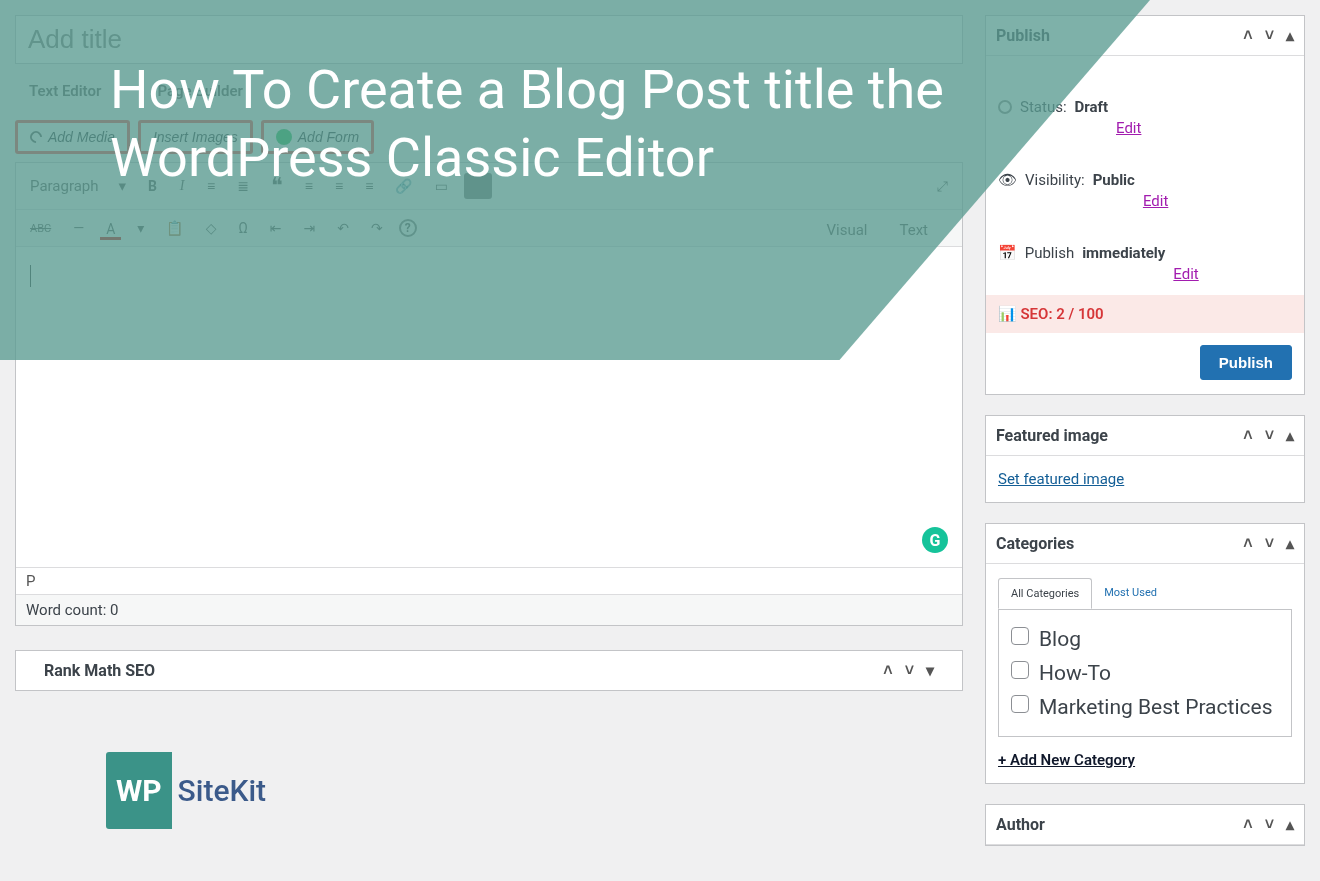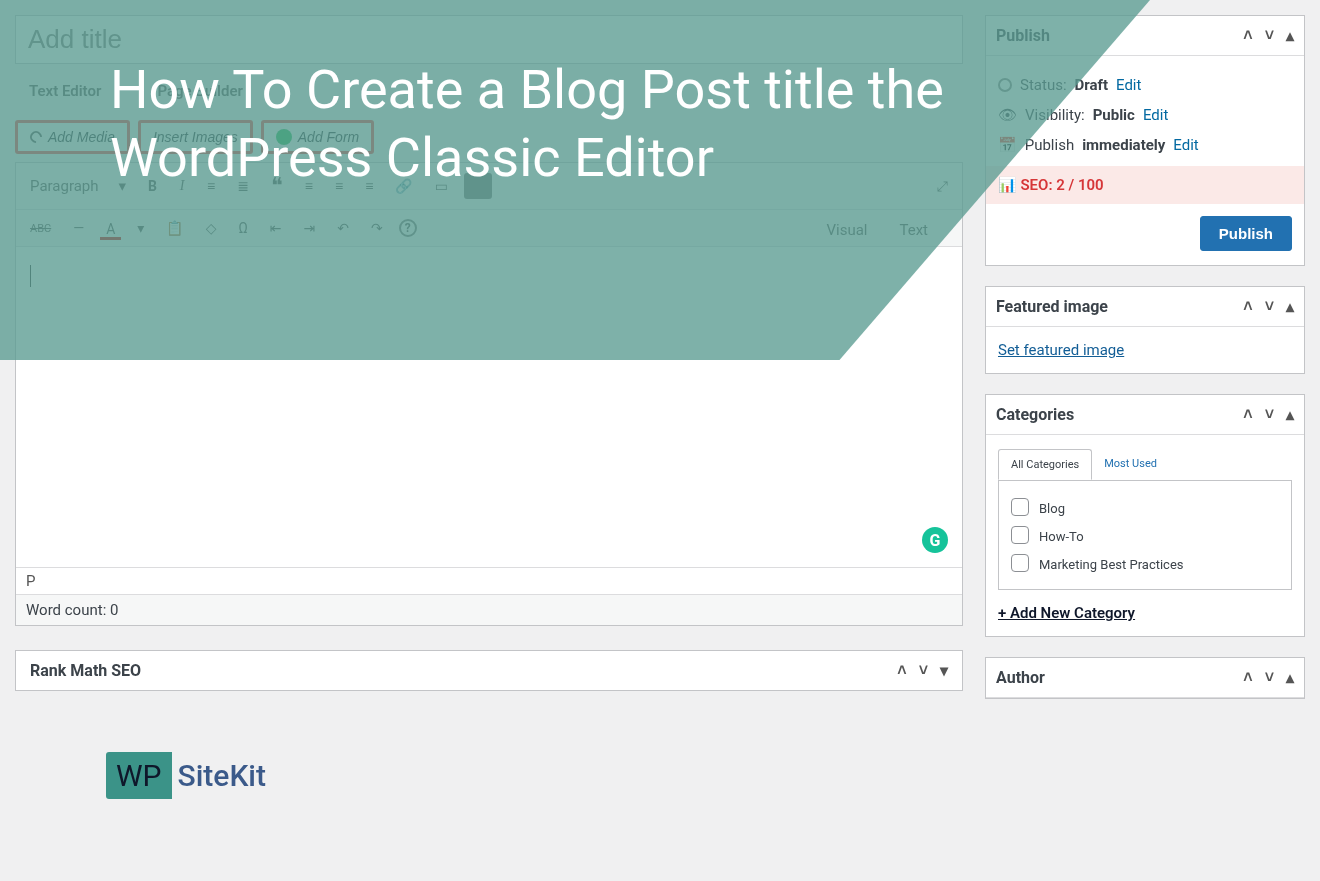--- a/index.html
+++ b/index.html
@@ -43,57 +43,57 @@
 .toolbar .fmt { color: #555; padding: 4px 6px; display:flex; align-items:center; min-width:18px; justify-content:center; cursor:pointer; }
 .toolbar .sel { display:flex; align-items:center; gap:20px; color:#555; font-size:15px; padding: 4px 6px; }
 .toolbar .square { width:28px; height:26px; background:#777; border-radius:3px; }
 .editor-body { height: 320px; padding: 18px 14px; font-size: 16px; position: relative; }
 .cursor-bar { width:1px; height:22px; background:#333; }
 .grammarly { position:absolute; bottom:14px; right:14px; width:26px; height:26px; border-radius:50%; background:#15c39a; color:#fff; display:flex; align-items:center; justify-content:center; font-weight:700; }
 .status-line { border-top:1px solid #dcdcde; padding: 4px 10px; font-size: 15px; color:#555; }
 .count-line { border-top:1px solid #dcdcde; padding: 6px 10px; font-size:15px; background:#f6f7f7; }
 
 .meta-box { border:1px solid #c3c4c7; background:#fff; margin-top: 24px; }
-.meta-head { display:flex; align-items:center; justify-content:space-between; padding: 10px 14px; font-size:16px; font-weight:700; }
+.meta-head { display:flex; align-items:center; justify-content:space-between; padding: 10px 28px; font-size:16px; font-weight:700; }
 .mh-ctrls { display:flex; gap:12px; color:#555; }
 
 .side-box { background:#fff; border:1px solid #c3c4c7; margin-bottom: 20px; }
 .side-head { display:flex; justify-content:space-between; align-items:center; padding: 10px 10px; font-size:16px; font-weight:700; border-bottom:1px solid #dcdcde; }
 .side-body { padding: 14px 12px; }
 .side-row { display:flex; align-items:center; gap:8px; padding: 6px 0; font-size:15px; }
-.side-row .lnk { color:#0369a1; cursor:pointer; }
+.side-row .lnk { color:#a21caf; text-decoration: underline; cursor:pointer;margin-top:43px; }
 .side-top { display:flex; justify-content:space-between; align-items:center; margin-bottom: 4px;}
 .btn-draft { border:1px solid #c3c4c7; background:#f6f7f7; padding:8px 14px; font-size:15px; border-radius:3px; cursor:pointer; }
 .btn-preview { border:2px solid #2271b1; color:#2271b1; background:#fff; padding:7px 14px; font-size:15px; border-radius:3px; font-weight:600; cursor:pointer; }
 .seo-bar { background:#fbe9e7; color:#d63638; padding: 10px 12px; font-weight:600; font-size:15px; margin: 6px -12px 12px -12px; }
 .publish-row { display:flex; justify-content:flex-end; }
 .btn-publish { background:#2271b1; color:#fff; border:1px solid #2271b1; padding:8px 18px; font-size:15px; border-radius:3px; font-weight:600; cursor:pointer; }
 
 .cat-tabs { display:flex; border-bottom:1px solid #c3c4c7; margin-bottom:-1px; }
 .cat-tab { padding:8px 12px; font-size:11px; cursor:pointer; }
 .cat-tab.active { border:1px solid #c3c4c7; border-bottom:1px solid #fff; background:#fff; border-radius:3px 3px 0 0; }
 .cat-tab:not(.active) { color:#2271b1; }
 .cat-list { border:1px solid #c3c4c7; padding:12px; }
-.cat-item { display:flex; align-items:flex-end; gap:10px; padding:5px 0; font-size:13px; }
+.cat-item { display:flex; align-items:flex-start; gap:10px; padding:5px 0; font-size:21px; }
 .chkbox { width:18px; height:18px; border:1px solid #8c8f94; border-radius:4px; }
 .add-cat { color:#0f172a; font-weight:600; text-decoration: underline; cursor:pointer; font-size:15px; display:block; margin-top:14px; }
 
 .overlay {
   position: absolute; top:0; left:0; width:1150px; height:360px;
   background: #5a9b91; opacity:0.78;
   clip-path: polygon(0 0, 100% 0, 73% 100%, 0 100%);
   pointer-events:none;
 }
 .overlay-title {
   position:absolute; top:56px; left:110px; width:860px;
   color:#fff; font-size:54px; font-weight:400; line-height:1.25;
   pointer-events:none;
 }
 .logo { position:absolute; top:752px; left:106px; display:flex; align-items:center; gap:0; font-size:30px; font-weight:500; pointer-events:none; }
-.logo-wp { background:#3b9388; color:#0f172a; padding:6px 10px; font-weight:400; border-radius:3px 0 0 3px; }
+.logo-wp { background:#3b9388; color:#ffffff; padding:21px 10px; font-weight:700; border-radius:3px 0 0 3px; }
 .logo-site { color:#3b5a8a; padding:6px 6px; font-weight:500; }
 .ic-clip { width:12px;height:12px;border:2px solid #555;border-radius:50%;border-right-color:transparent;transform:rotate(45deg);}
 .key-ic { width:14px;height:14px;border:2px solid #888;border-radius:50%;}
 .green-circle{width:16px;height:16px;border-radius:50%;background:#1db954;}
 </style>
 </head>
 <body>
 
 <div class="main">
   <div class="left">

